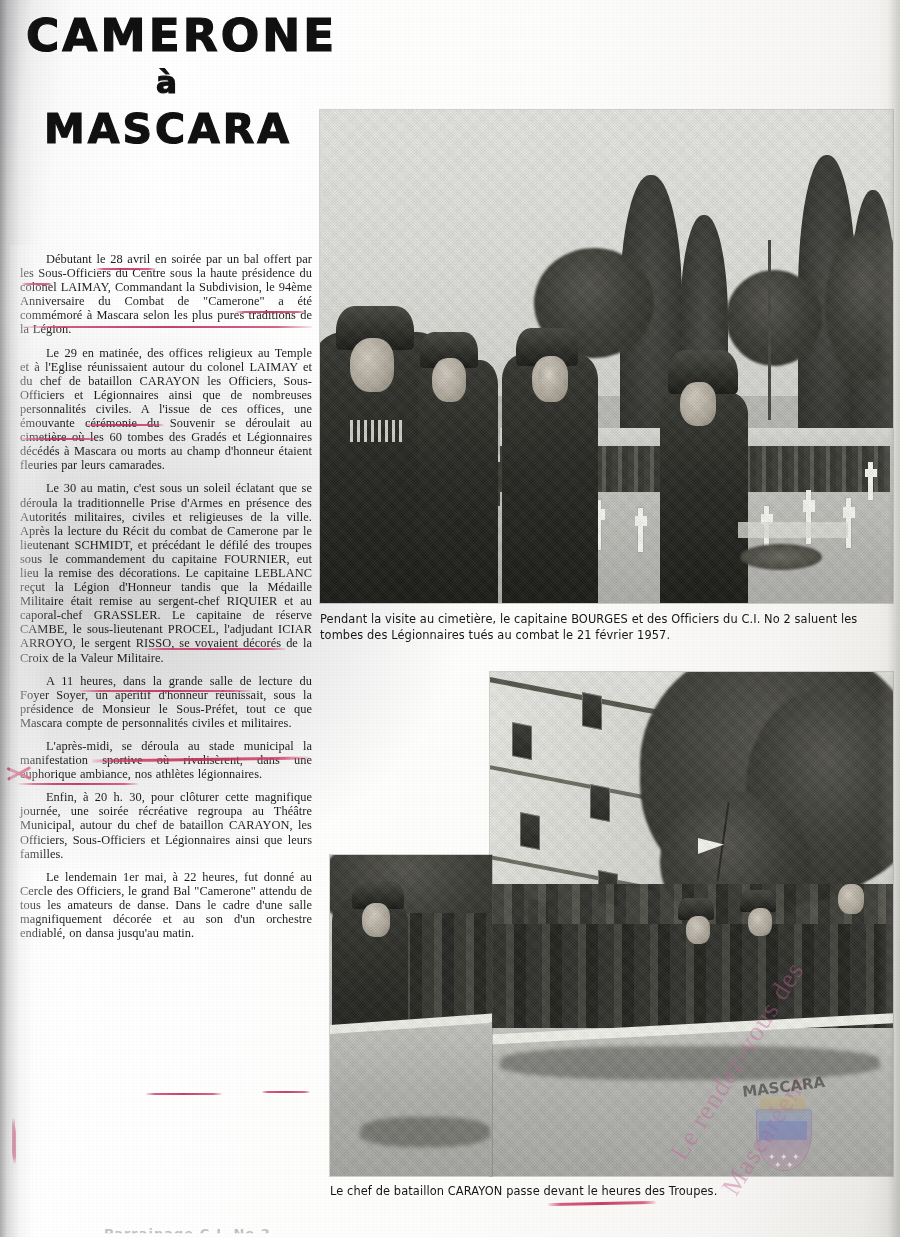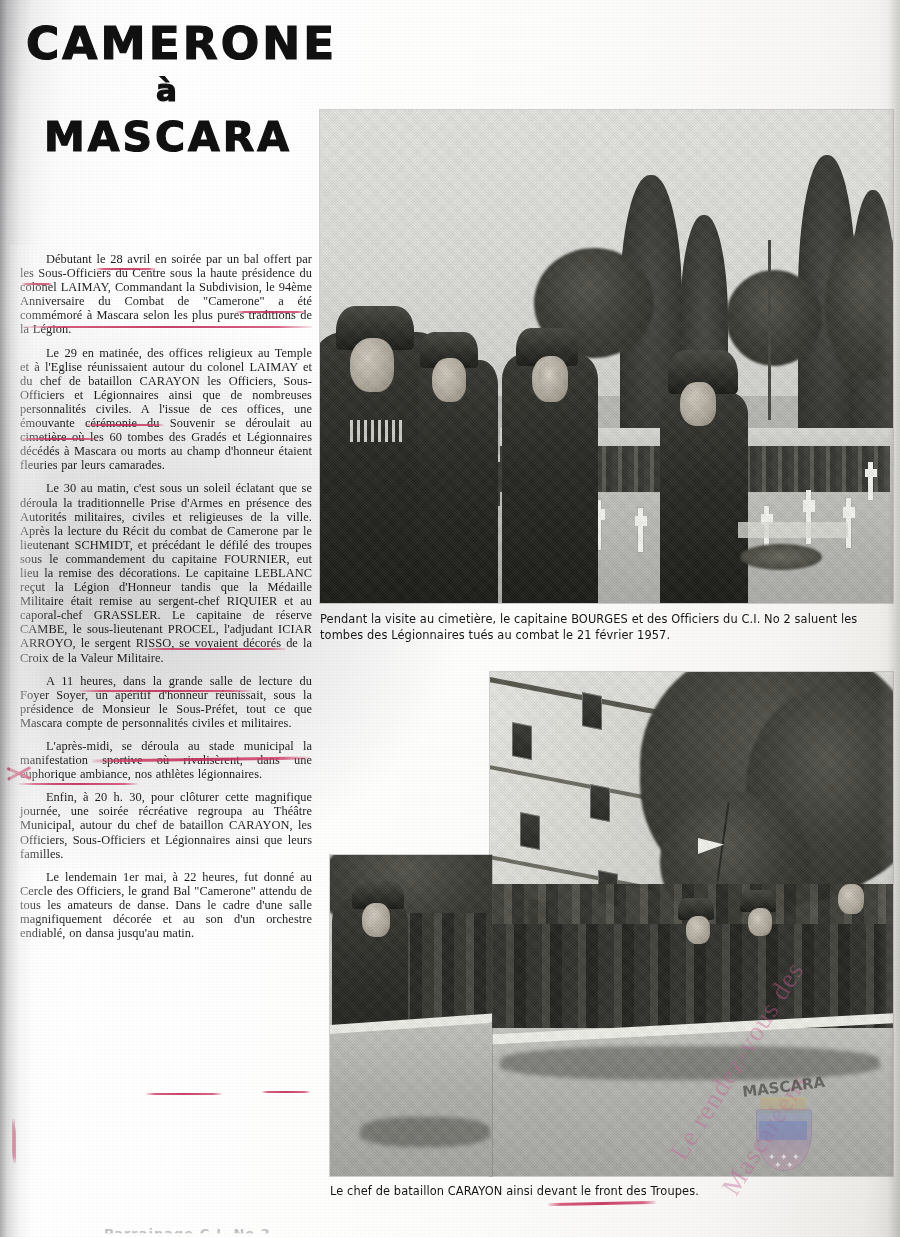--- a/index.html
+++ b/index.html
@@ -43,21 +43,21 @@
     opacity: 0.5;
     background-image:
       repeating-linear-gradient(0deg, rgba(0,0,0,0.022) 0px, rgba(0,0,0,0.022) 1px, rgba(255,255,255,0) 1px, rgba(255,255,255,0) 3px),
       repeating-linear-gradient(90deg, rgba(0,0,0,0.016) 0px, rgba(0,0,0,0.016) 1px, rgba(255,255,255,0) 1px, rgba(255,255,255,0) 4px);
   }
 
   
   .headline {
     position: absolute;
     left: 18px;
-    top: 22px;
+    top: 14px;
     width: 300px;
     text-align: center;
     z-index: 3;
   }
   .headline .ln {
     font-family: "DejaVu Sans", sans-serif;
     font-weight: 700;
     color: #111;
     letter-spacing: 3px;
     line-height: 1.0;
@@ -508,21 +508,21 @@
   <div class="col-text">
     <p>Débutant le 28 avril en soirée par un bal offert par les Sous-Officiers du Centre sous la haute présidence du colonel LAIMAY, Commandant la Subdivision, le 94ème Anniversaire du Combat de "Camerone" a été commémoré à Mascara selon les plus pures traditions de la Légion.</p>
     <p>Le 29 en matinée, des offices religieux au Temple et à l'Eglise réunissaient autour du colonel LAIMAY et du chef de bataillon CARAYON les Officiers, Sous-Officiers et Légionnaires ainsi que de nombreuses personnalités civiles. A l'issue de ces offices, une émouvante cérémonie du Souvenir se déroulait au cimetière où les 60 tombes des Gradés et Légionnaires décédés à Mascara ou morts au champ d'honneur étaient fleuries par leurs camarades.</p>
     <p>Le 30 au matin, c'est sous un soleil éclatant que se déroula la traditionnelle Prise d'Armes en présence des Autorités militaires, civiles et religieuses de la ville. Après la lecture du Récit du combat de Camerone par le lieutenant SCHMIDT, et précédant le défilé des troupes sous le commandement du capitaine FOURNIER, eut lieu la remise des décorations. Le capitaine LEBLANC reçut la Légion d'Honneur tandis que la Médaille Militaire était remise au sergent-chef RIQUIER et au caporal-chef GRASSLER. Le capitaine de réserve CAMBE, le sous-lieutenant PROCEL, l'adjudant ICIAR ARROYO, le sergent RISSO, se voyaient décorés de la Croix de la Valeur Militaire.</p>
     <p>A 11 heures, dans la grande salle de lecture du Foyer Soyer, un apéritif d'honneur réunissait, sous la présidence de Monsieur le Sous-Préfet, tout ce que Mascara compte de personnalités civiles et militaires.</p>
     <p>L'après-midi, se déroula au stade municipal la manifestation sportive où rivalisèrent, dans une euphorique ambiance, nos athlètes légionnaires.</p>
     <p>Enfin, à 20 h. 30, pour clôturer cette magnifique journée, une soirée récréative regroupa au Théâtre Municipal, autour du chef de bataillon CARAYON, les Officiers, Sous-Officiers et Légionnaires ainsi que leurs familles.</p>
     <p>Le lendemain 1er mai, à 22 heures, fut donné au Cercle des Officiers, le grand Bal "Camerone" attendu de tous les amateurs de danse. Dans le cadre d'une salle magnifiquement décorée et au son d'un orchestre endiablé, on dansa jusqu'au matin.</p>
   </div>
 
-  <div class="caption" id="caption-parade">Le chef de bataillon CARAYON ainsi devant le front des Troupes.</div>
+  <div class="caption" id="caption-parade">Le chef de bataillon CARAYON passe devant le heures des Troupes.</div>
 
   <div id="bottom-cutoff">Parrainage C.I. No 2</div>
 
   <div class="ink ul" style="left:96px; top:268px; width:60px;"></div>
   <div class="ink ul" style="left:22px; top:283px; width:30px;"></div>
   <div class="ink ul" style="left:236px; top:311px; width:70px;"></div>
   <div class="ink ul" style="left:22px; top:326px; width:290px;"></div>
 
   <div class="ink ul" style="left:86px; top:424px; width:78px;"></div>
   <div class="ink ul" style="left:20px; top:438px; width:78px;"></div>

